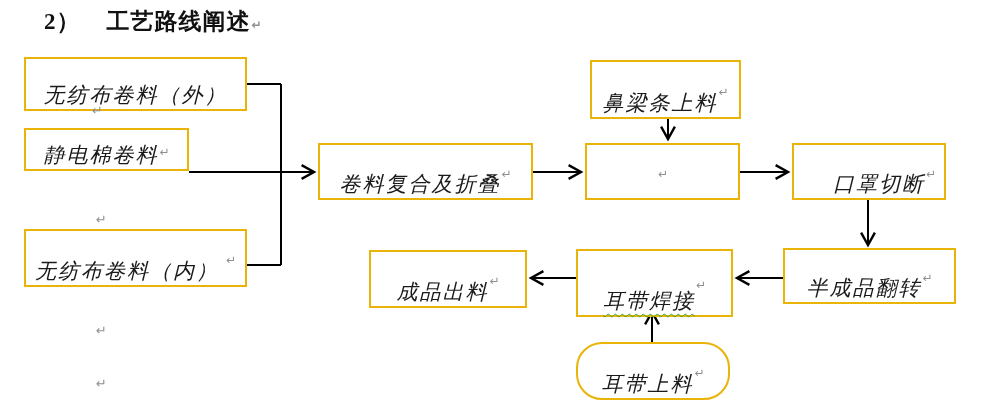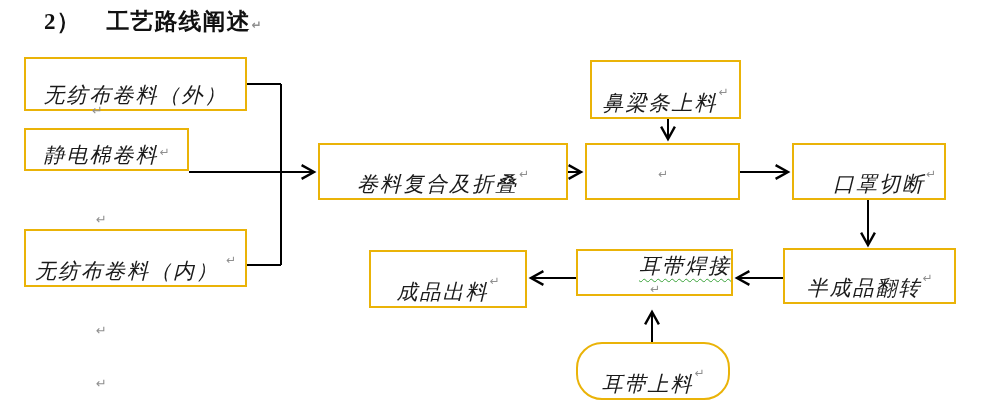--- a/index.html
+++ b/index.html
@@ -100,21 +100,21 @@
   <div class="node" style="left:24px; top:128px; width:165px; height:43px;">
     <span>静电棉卷料</span>
       <span class="rm">↵</span>
   </div>
 
   <div class="node" style="left:24px; top:229px; width:223px; height:58px;gap:6px;">
     <span>无纺布卷料（内）</span>
       <span class="rm">↵</span>
   </div>
 
-  <div class="node" style="left:318px; top:143px; width:250px; height:57px;">
+  <div class="node" style="left:318px; top:143px; width:215px; height:57px;">
     <span>卷料复合及折叠</span>
       <span class="rm">↵</span>
   </div>
 
   <div class="node" style="left:590px; top:52px; width:151px; height:59px;margin-top:8px;">
     <span>鼻梁条上料</span>
       <span class="rm">↵</span>
   </div>
 
   <div class="node" style="left:585px; top:143px; width:155px; height:57px;">
@@ -124,21 +124,21 @@
   <div class="node" style="left:792px; top:143px; width:154px; height:57px;padding-left:31px;">
     <span>口罩切断</span>
       <span class="rm">↵</span>
   </div>
 
   <div class="node" style="left:783px; top:248px; width:173px; height:56px;">
     <span>半成品翻转</span>
       <span class="rm">↵</span>
   </div>
 
-  <div class="node" style="left:576px; top:249px; width:157px; height:47px;flex-direction:column;">
+  <div class="node" style="left:576px; top:249px; width:157px; height:68px;">
     <span class="squiggle">耳带焊接</span>
       <span class="rm">↵</span>
   </div>
 
   <div class="node" style="left:369px; top:250px; width:158px; height:58px;">
     <span>成品出料</span>
       <span class="rm">↵</span>
   </div>
 
   <div class="node" style="left:576px; top:342px; width:154px; height:58px;border-radius:26px;">

